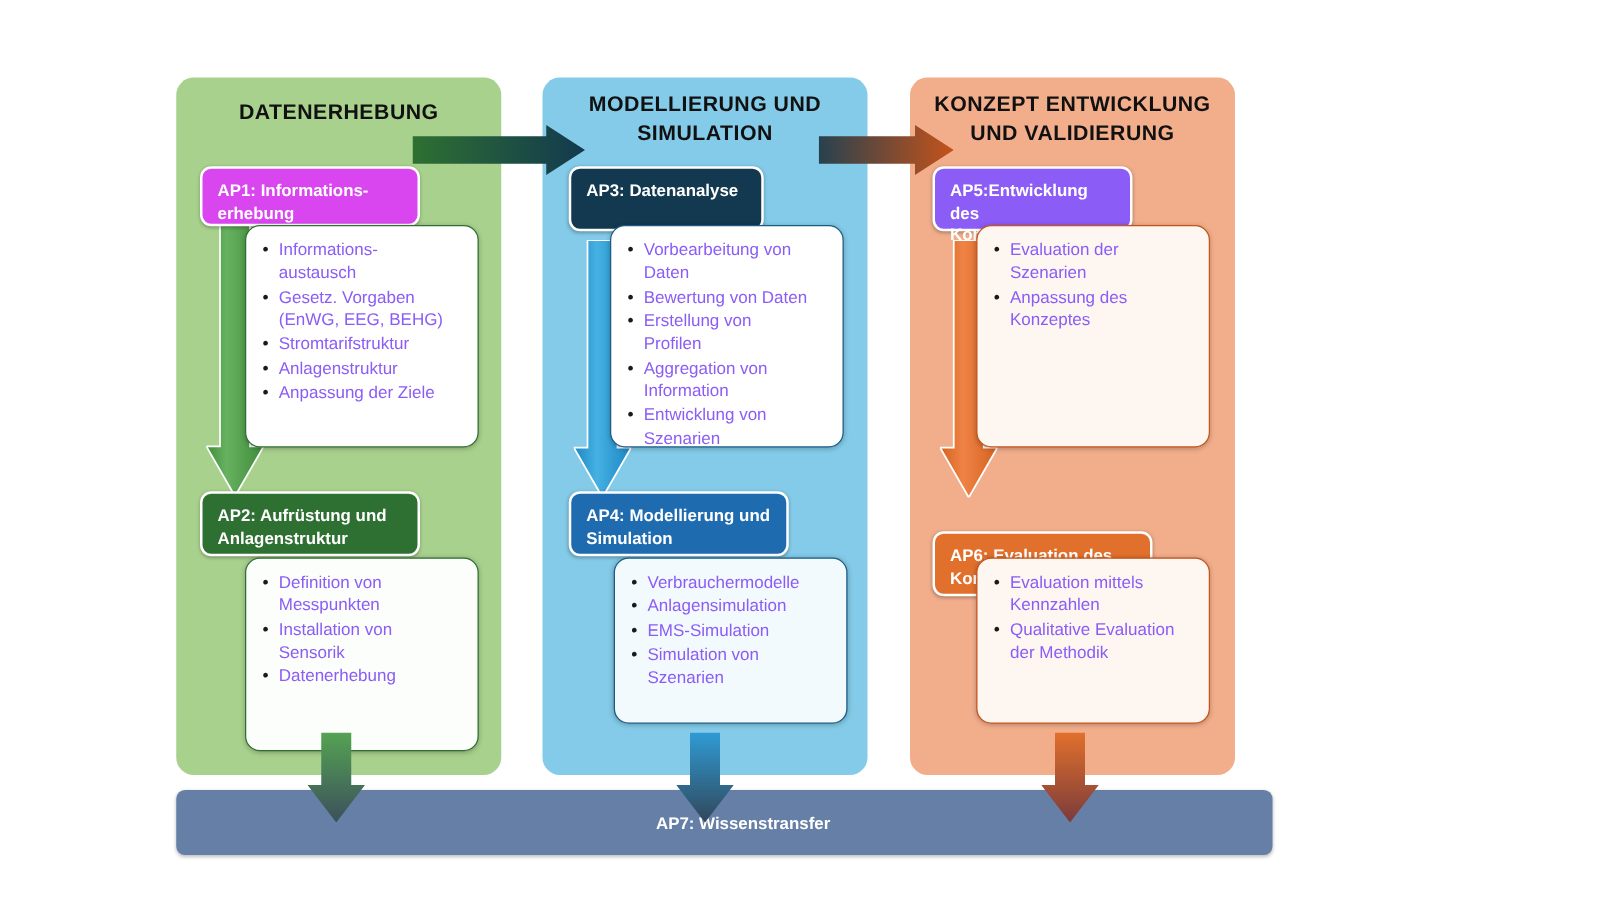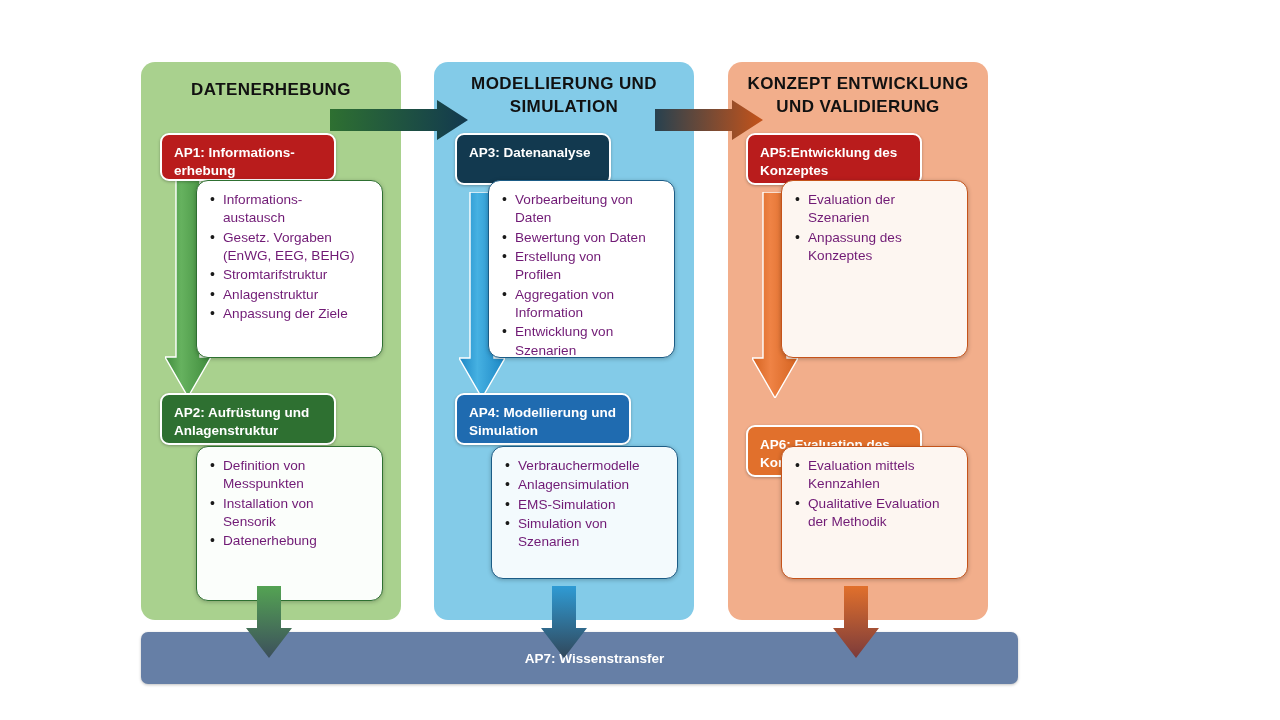--- a/index.html
+++ b/index.html
@@ -47,21 +47,21 @@
     box-shadow:0 1px 4px rgba(0,0,0,.25);
   }
   .card ul{
     margin:0;padding:10px 8px 10px 26px;
     list-style:none;
   }
   .card li{
     position:relative;
     font-size:13.6px;
     line-height:1.35;
-    color:#701a75;
+    color:#8b5cf6;
     margin-bottom:1px;
   }
   .card li:before{
     content:"\2022";
     position:absolute;left:-13px;top:-1px;
     font-size:14px;
     color:#1a1a1a;
   }
 
   
@@ -92,21 +92,21 @@
     <defs>
       <linearGradient id="gGreenV" x1="0" y1="0" x2="1" y2="0">
         <stop offset="0%" stop-color="#3f8b3c"></stop>
         <stop offset="35%" stop-color="#66b25f"></stop>
         <stop offset="100%" stop-color="#3f8b3c"></stop>
       </linearGradient>
     </defs>
     <polygon points="11,0 35,0 35,182 46,182 23,222 0,182 11,182" fill="url(#gGreenV)" stroke="#ffffff" stroke-width="1.4"></polygon>
   </svg>
 
-  <div class="ap-head" style="left:160px;top:133px;width:176px;height:48px;background:#b91c1c;">
+  <div class="ap-head" style="left:160px;top:133px;width:176px;height:48px;background:#d946ef;">
     <div>AP1: Informations-</div>
     <div>erhebung</div>
   </div>
 
   <div class="card" style="left:196px;top:180px;width:187px;height:178px;background:#ffffff;border:1.6px solid #2e7031;">
     <ul>
       <li>Informations-<br>austausch</li>
       <li>Gesetz. Vorgaben<br>(EnWG, EEG, BEHG)</li>
       <li>Stromtarifstruktur</li>
       <li>Anlagenstruktur</li>
@@ -224,21 +224,21 @@
     <defs>
       <linearGradient id="gOrangeV" x1="0" y1="0" x2="1" y2="0">
         <stop offset="0%" stop-color="#d4621f"></stop>
         <stop offset="40%" stop-color="#ef8345"></stop>
         <stop offset="100%" stop-color="#d4621f"></stop>
       </linearGradient>
     </defs>
     <polygon points="11,0 35,0 35,166 46,166 23,206 0,166 11,166" fill="url(#gOrangeV)" stroke="#ffffff" stroke-width="1.4"></polygon>
   </svg>
 
-  <div class="ap-head" style="left:746px;top:133px;width:176px;height:52px;background:#b91c1c;">
+  <div class="ap-head" style="left:746px;top:133px;width:160px;height:52px;background:#8b5cf6;">
     <div>AP5:Entwicklung des</div>
     <div>Konzeptes</div>
   </div>
 
   <div class="card" style="left:781px;top:180px;width:187px;height:178px;background:#fdf6f1;border:1.6px solid #c5531a;">
     <ul>
       <li>Evaluation der<br>Szenarien</li>
       <li>Anpassung des<br>Konzeptes</li>
     </ul>
   </div>

